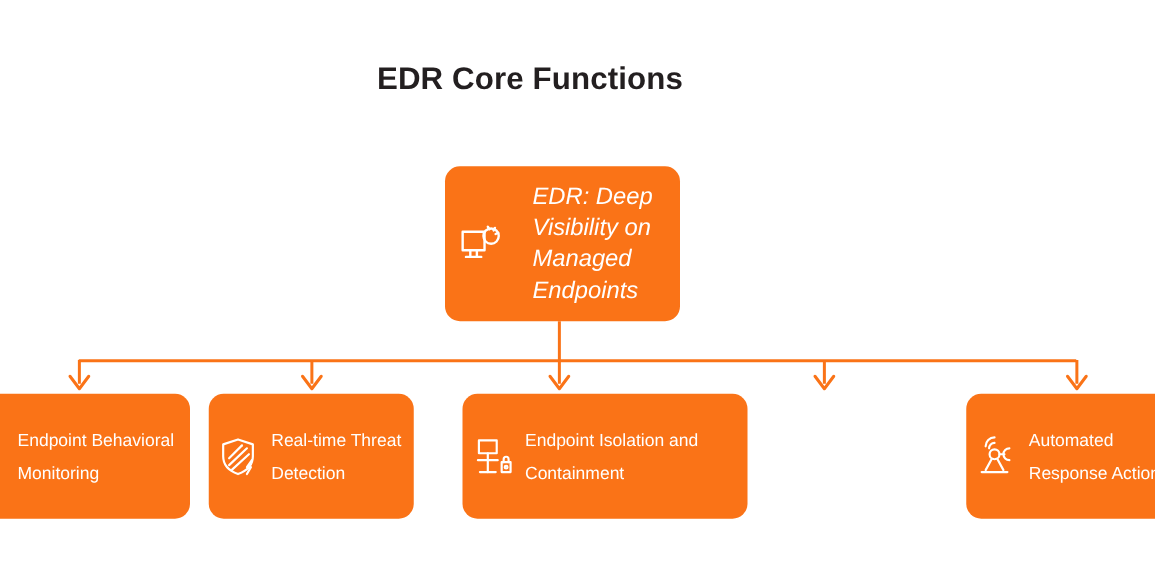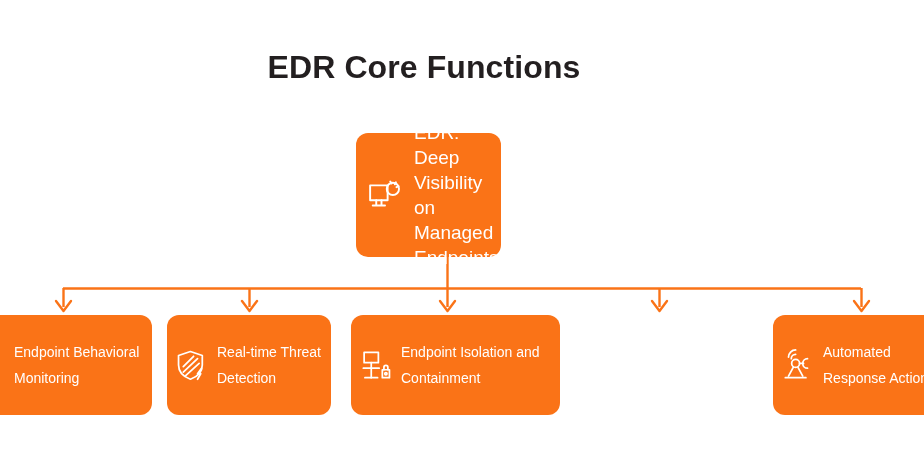--- a/index.html
+++ b/index.html
@@ -18,21 +18,21 @@
     overflow: hidden;
   }
 
   
   #chart-title {
     position: absolute;
     left: 0;
     top: 48px;
     width: 848px;
     text-align: center;
-    font-size: 32px;
+    font-size: 25px;
     font-weight: bold;
     color: #231f20;
     letter-spacing: 0.1px;
     line-height: 1.2;
   }
 
   
   #connectors {
     position: absolute;
     left: 0;
@@ -62,24 +62,25 @@
   .node .node-label {
     flex: 1 1 auto;
     color: #ffffff;
     white-space: pre-line;
   }
 
   
   #root-node {
     left: 356px;
     top: 133px;
-    width: 145px;
+    width: 188px;
     height: 124px;
     padding: 0 10px 0 8px;
-    gap: 8px;
+    gap: 20px;
+    font-style: italic;
   }
   #root-node .node-label {
     font-size: 19px;
     line-height: 25px;
     text-align: left;
   }
 
   
   .child-node {
     top: 315px;
@@ -96,21 +97,21 @@
     border-top-left-radius: 0;
     border-bottom-left-radius: 0;
   }
   .child-node.clip-right {
     border-top-right-radius: 0;
     border-bottom-right-radius: 0;
   }
 
   #child-0 { left: -36px;  width: 188px; }
   #child-1 { left: 167px;  width: 164px; }
-  #child-2 { left: 351px;  width: 209px; justify-content: space-between; }
+  #child-2 { left: 370px;  width: 228px; justify-content: space-between; }
   #child-3 { left: 562px;  width: 195px; }
   #child-4 { left: 773px;  width: 190px; }
 
   .icon-svg { display: block; }
 </style>
 </head>
 <body>
 
 <div id="canvas">
 

